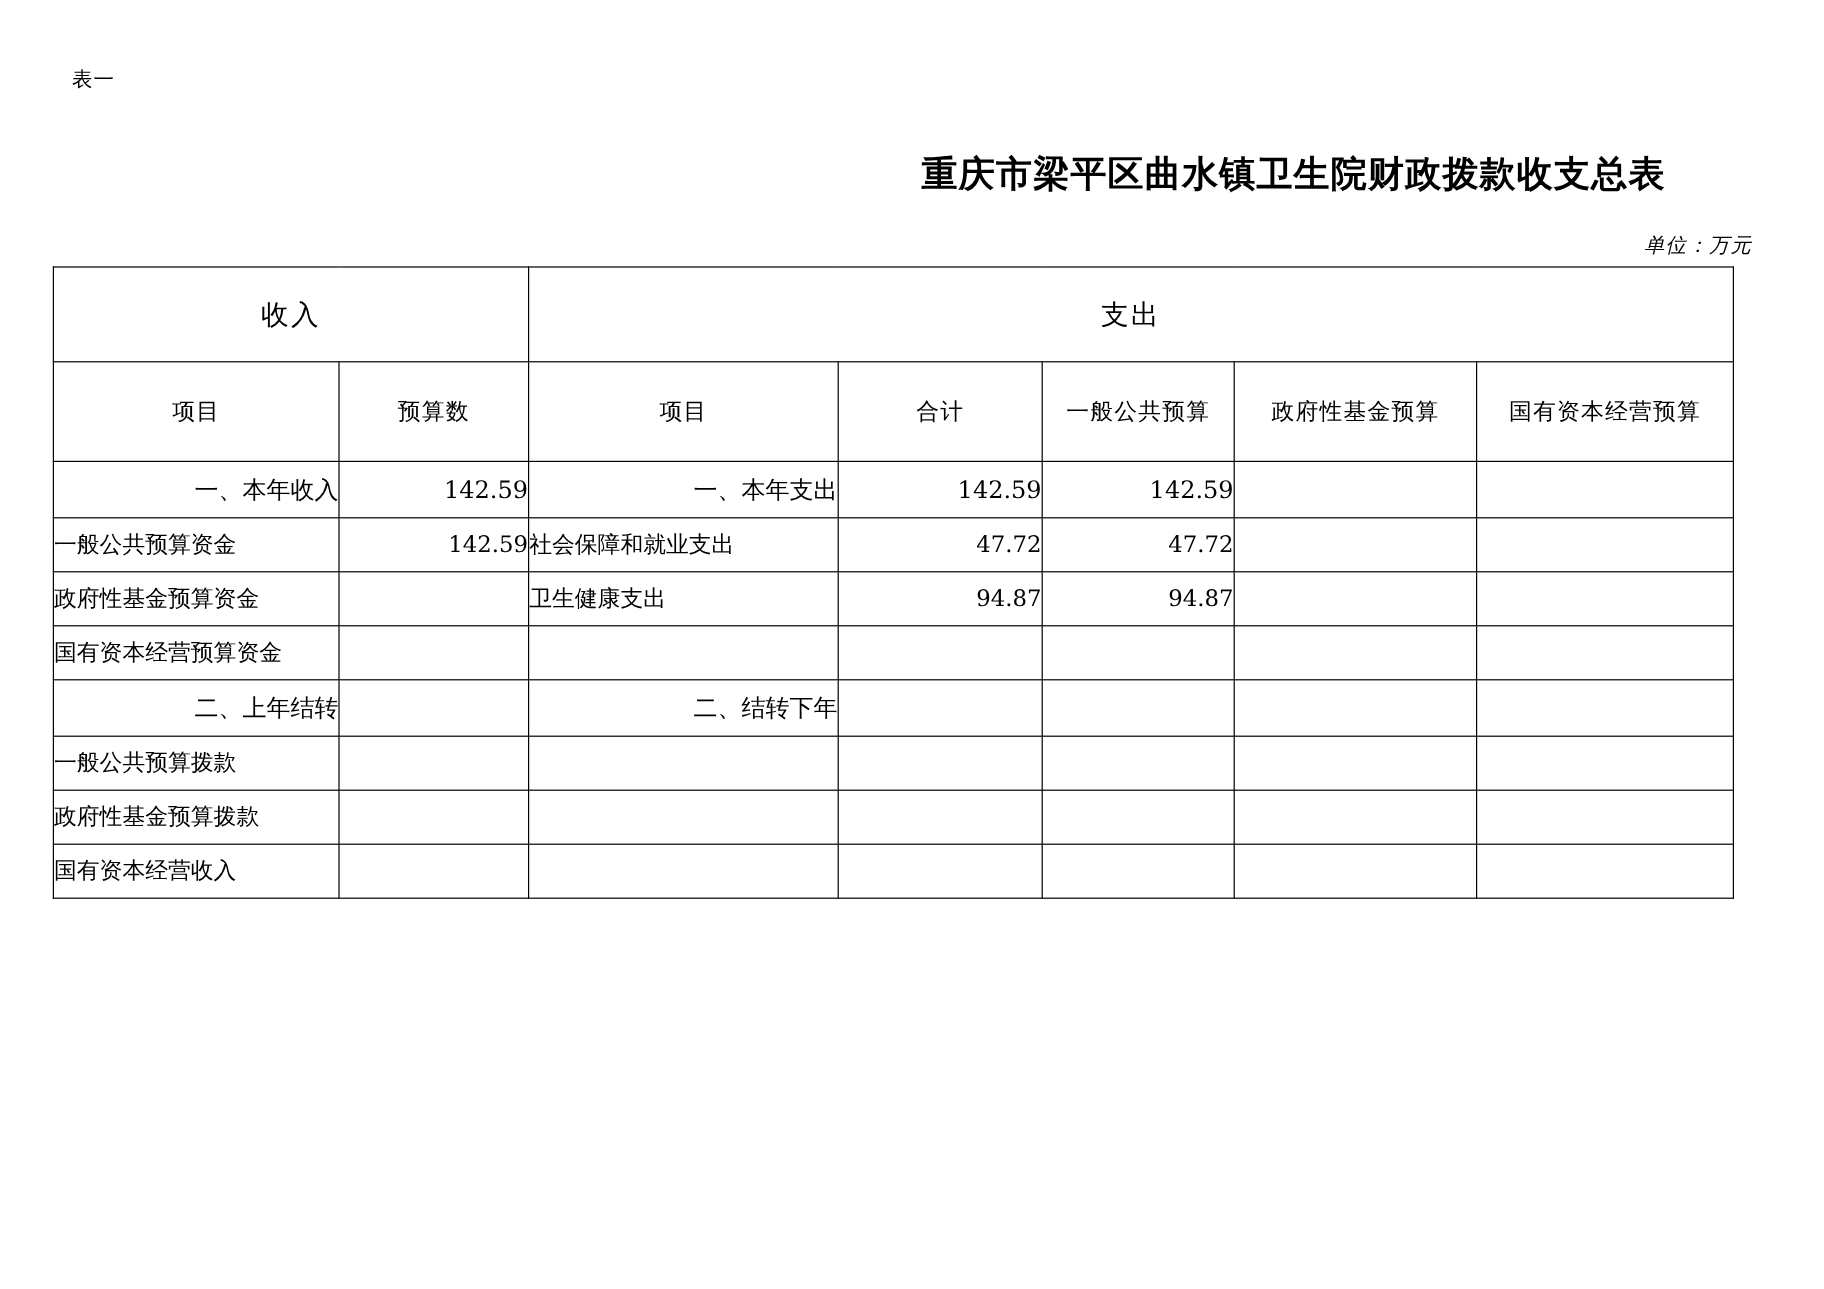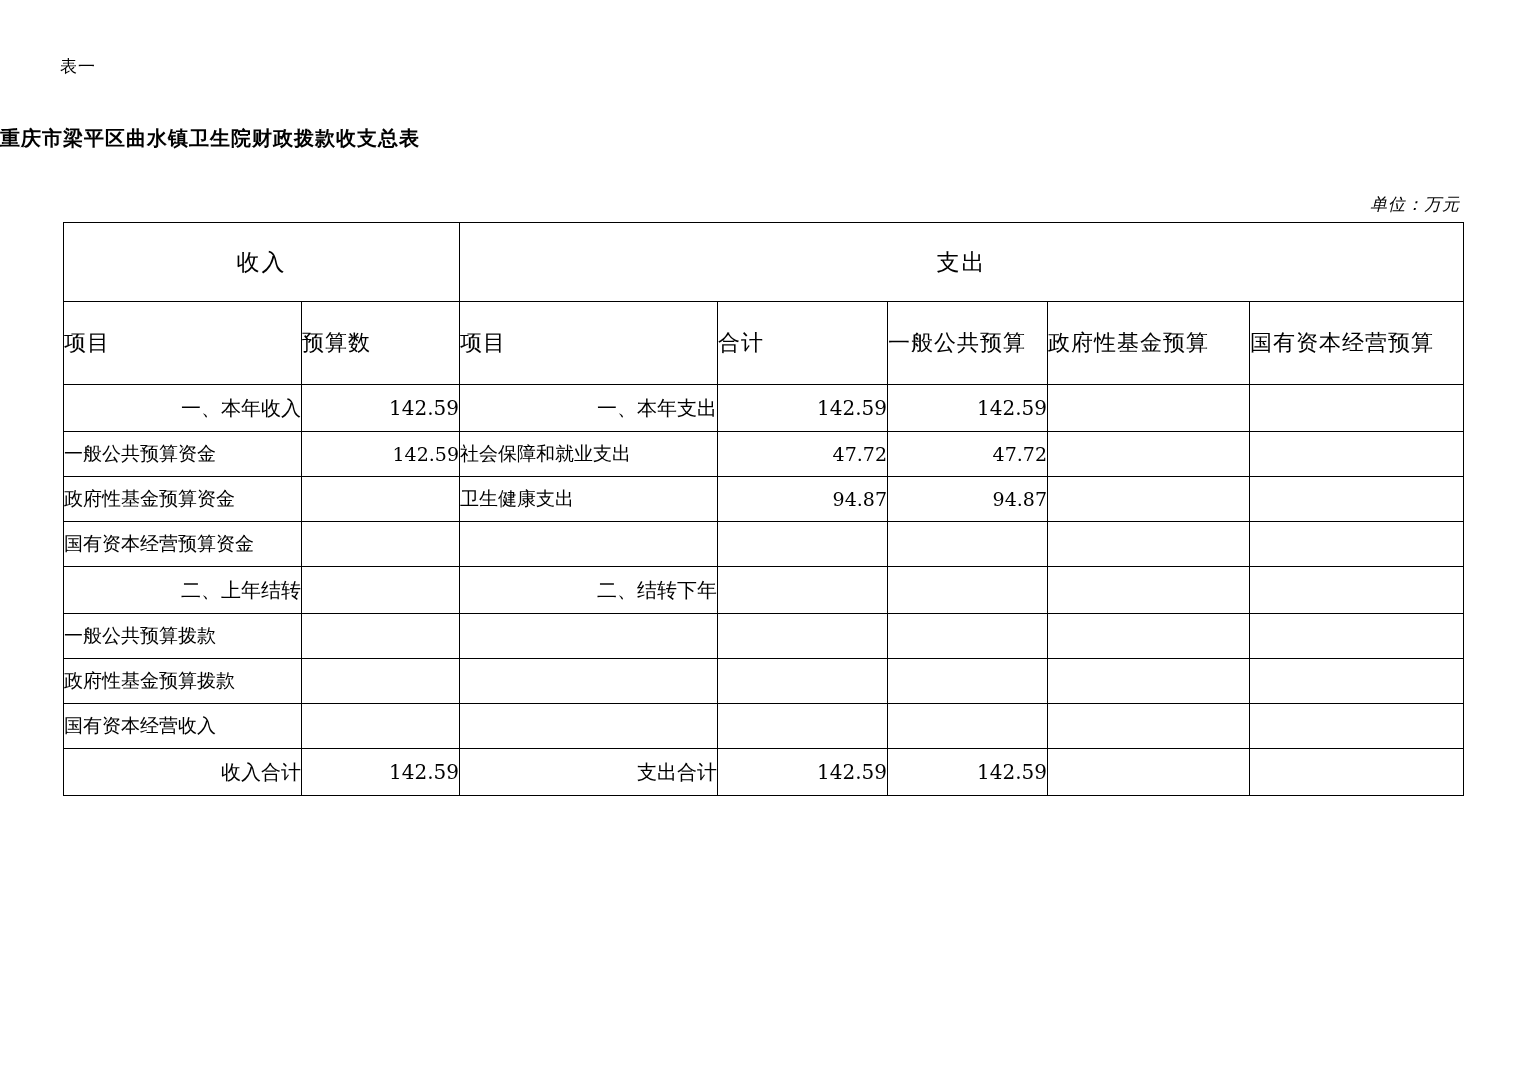--- a/index.html
+++ b/index.html
@@ -28,58 +28,59 @@
     font-size: 17px;
     letter-spacing: 1px;
     font-family: "DejaVu Serif", "Liberation Serif", serif;
     text-align: center;
   }
   .doc-title {
     position: absolute;
     left: 0;
     top: 125px;
     width: 1388px;
-    text-align: left;
-    font-size: 20px;
+    text-align: right;
+    font-size: 30px;
     font-weight: bold;
     letter-spacing: 1px;
     font-family: "DejaVu Serif", "Liberation Serif", serif;
   }
   .unit-note {
     position: absolute;
     right: 60px;
     top: 193px;
     font-size: 17px;
     letter-spacing: 1px;
     font-style: italic;
   }
   table.budget {
     position: absolute;
-    left: 63px;
+    left: 44px;
     top: 222px;
     width: 1400px;
     border-collapse: collapse;
     table-layout: fixed;
   }
   table.budget td, table.budget th {
     border: 1.5px solid #000000;
     padding: 0;
     font-weight: normal;
     vertical-align: middle;
   }
   .grp-head {
     height: 78px;
     text-align: center;
     font-size: 23px;
     font-weight: bold;
     letter-spacing: 2px;
   }
   .col-head {
     height: 82px;
-    font-size: 22px;
+    text-align: center;
+    font-size: 19px;
     font-weight: bold;
     letter-spacing: 1px;
   }
   .row-major td {
     height: 46px;
     font-size: 20px;
     font-weight: bold;
   }
   .row-minor td {
     height: 44px;
@@ -218,26 +219,17 @@
       <tr class="row-minor">
         <td class="cell-label-left">国有资本经营收入</td>
         <td class="cell-num"></td>
         <td class="cell-label-left"></td>
         <td class="cell-num"></td>
         <td class="cell-num"></td>
         <td class="cell-num"></td>
         <td class="cell-num"></td>
       </tr>
 
-      <tr class="row-major">
-        <td class="cell-label-indent">收入合计</td>
-        <td class="cell-num">142.59</td>
-        <td class="cell-label-indent">支出合计</td>
-        <td class="cell-num">142.59</td>
-        <td class="cell-num">142.59</td>
-        <td class="cell-num"></td>
-        <td class="cell-num"></td>
-      </tr>
 
     </tbody>
   </table>
 
 </div>
 
 </body></html>

